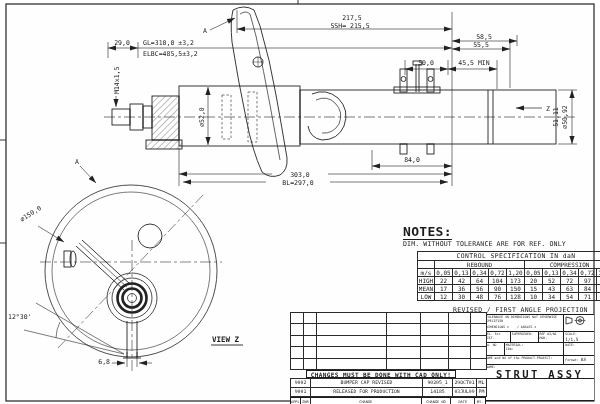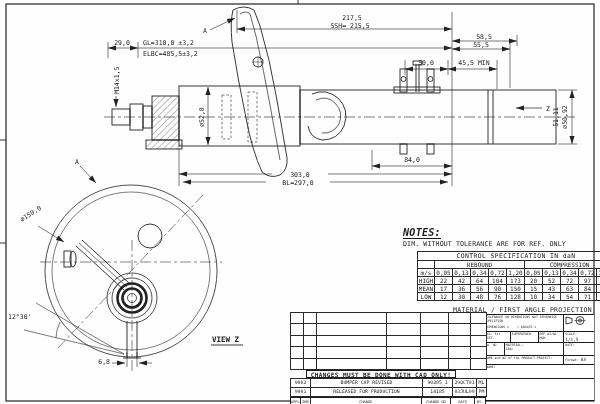--- a/index.html
+++ b/index.html
@@ -1,21 +1,21 @@
 <!DOCTYPE html>
 <html><head>
 <meta charset="utf-8">
 <style>
   html,body{margin:0;padding:0;background:#cfcfcf;}
   .sheet{position:relative;width:600px;height:404px;background:#fefefe;overflow:hidden;
          font-family:"DejaVu Sans Mono","Liberation Mono",monospace;color:#1c1c1c;}
   .sheet svg{position:absolute;left:0;top:0;}
   .abs{position:absolute;}
   
-  .notes-title{font-size:10px;font-weight:bold;border-bottom:0.8px solid #1c1c1c;display:inline-block;letter-spacing:.3px;font-style:italic;}
+  .notes-title{font-size:13px;font-weight:bold;border-bottom:0.8px solid #1c1c1c;display:inline-block;letter-spacing:.3px;}
   .notes-line{font-size:6.6px;letter-spacing:.1px;margin-top:0;white-space:nowrap;}
   
   table{border-collapse:collapse;table-layout:fixed;}
   .spec{width:197px;border:1.4px solid #1c1c1c;margin-left:20px;}
   .spec td{border:0.8px solid #2a2a2a;font-size:6px;line-height:7px;height:7px;padding:0;text-align:center;white-space:nowrap;overflow:hidden;}
   .spec td.title-cell{font-size:6.4px;letter-spacing:.4px;height:8px;line-height:8px;}
   .spec td.bl{border-left:1.8px solid #111;}
   
   .proj-note{font-size:6.5px;letter-spacing:.3px;white-space:nowrap;}
   
@@ -299,21 +299,21 @@
     <td>128</td>
     <td class="bl">10</td>
           <td>34</td>
     <td>54</td>
           <td>71</td>
     <td>93</td>
   </tr>
 </tbody>
     </table>
 
-<div class="abs proj-note" style="left:453px;top:306px;">MATERIAL / FIRST ANGLE PROJECTION</div>
+<div class="abs proj-note" style="left:453px;top:306px;">REVISED / FIRST ANGLE PROJECTION</div>
 
 <div class="abs tb">
   <div class="row" style="height:17px;">
     <div class="cell" style="width:80px;padding:1px 2px;">
       <div class="t3">TOLERANCE ON DIMENSIONS NOT OTHERWISE SPECIFIED</div>
       <div class="t3" style="display:flex;gap:8px;margin-top:2px;">
         <span>DIMENSIONS ±</span>
         <span>/ ANGLES ±</span>
       </div>
     </div>
@@ -346,20 +346,21 @@
   <div class="row" style="height:9px;">
     <div class="cell t3" style="width:80px;padding:1px;">NAME and NO of the PRODUCT-PROJECT:</div>
     <div class="cell" style="width:31px;padding:1px;display:flex;gap:2px;align-items:baseline;">
       <span class="t3">Format:</span>
       <span class="t4">A3</span>
     </div>
   </div>
   <div class="row" style="height:14px;">
     <div class="cell" style="width:111px;">
       <span class="t3" style="position:absolute;left:2px;top:1px;">NAME:</span>
+      <div class="part-name" style="margin:3px 0 0 12px;">STRUT ASSY</div>
     </div>
   </div>
 </div>
 
 <div class="abs chg">
   <table class="grid">
     <colgroup>
       <col style="width:13px">
           <col style="width:13px">
           <col style="width:70px">

